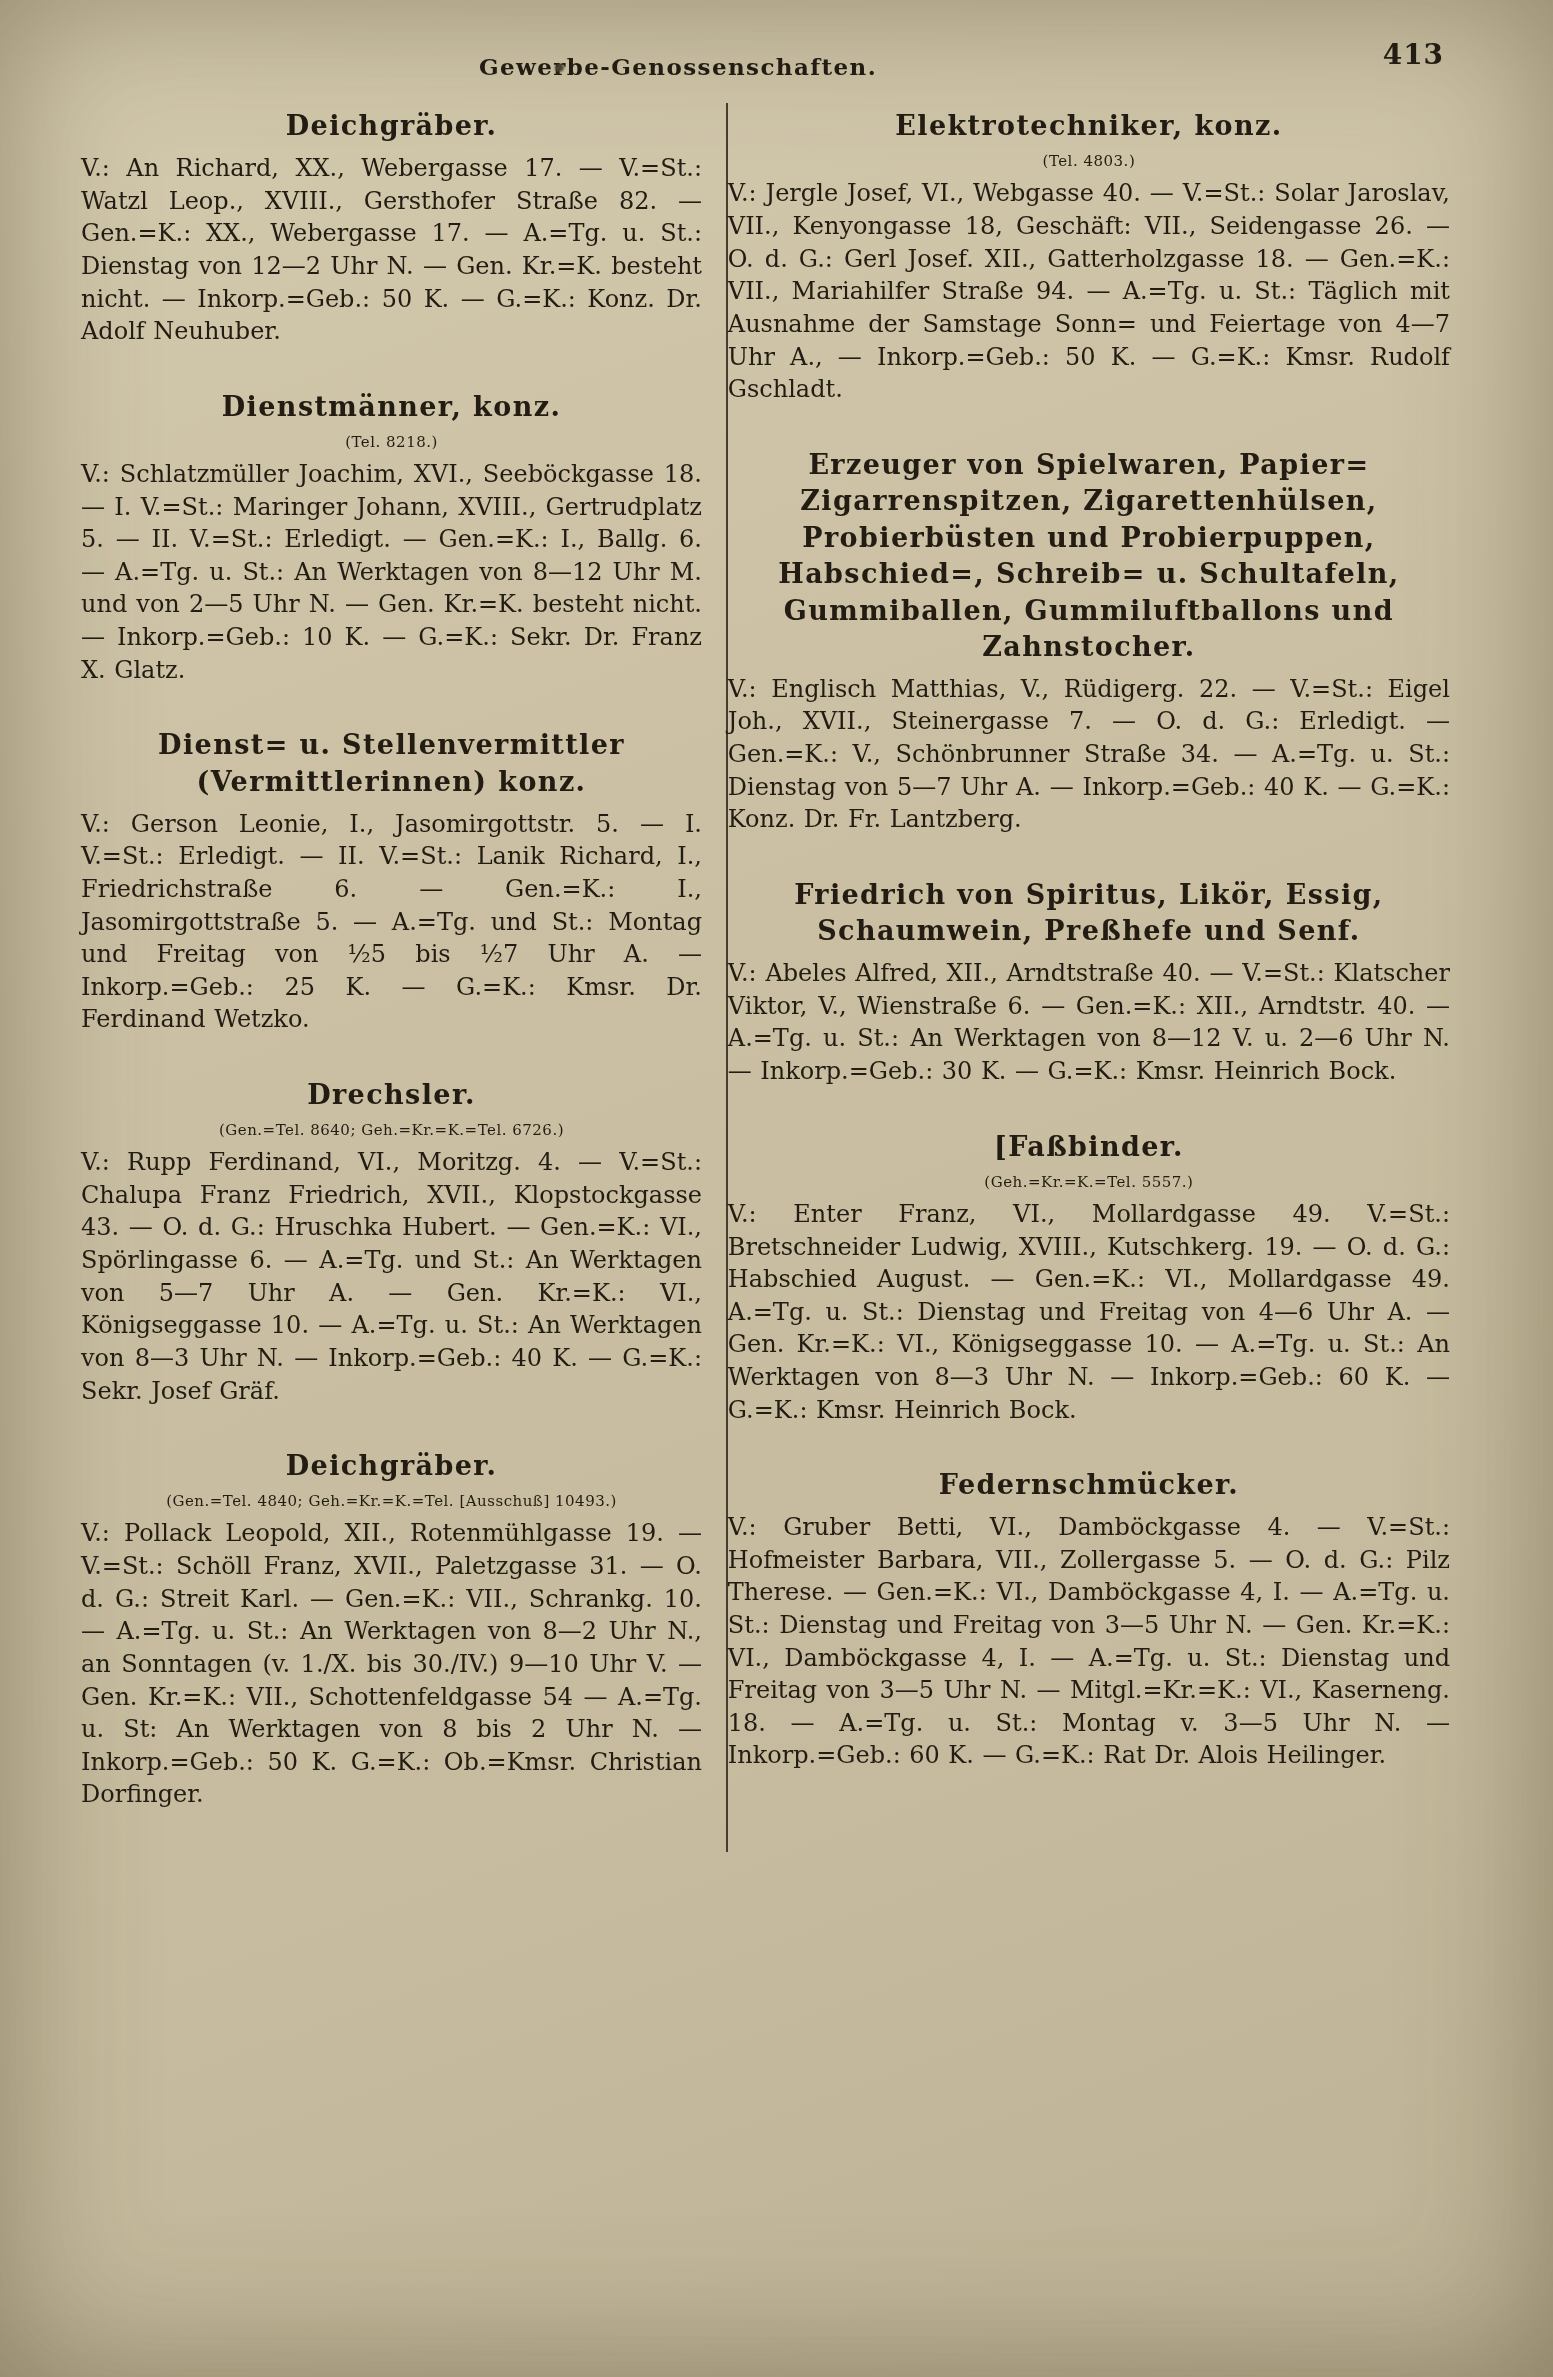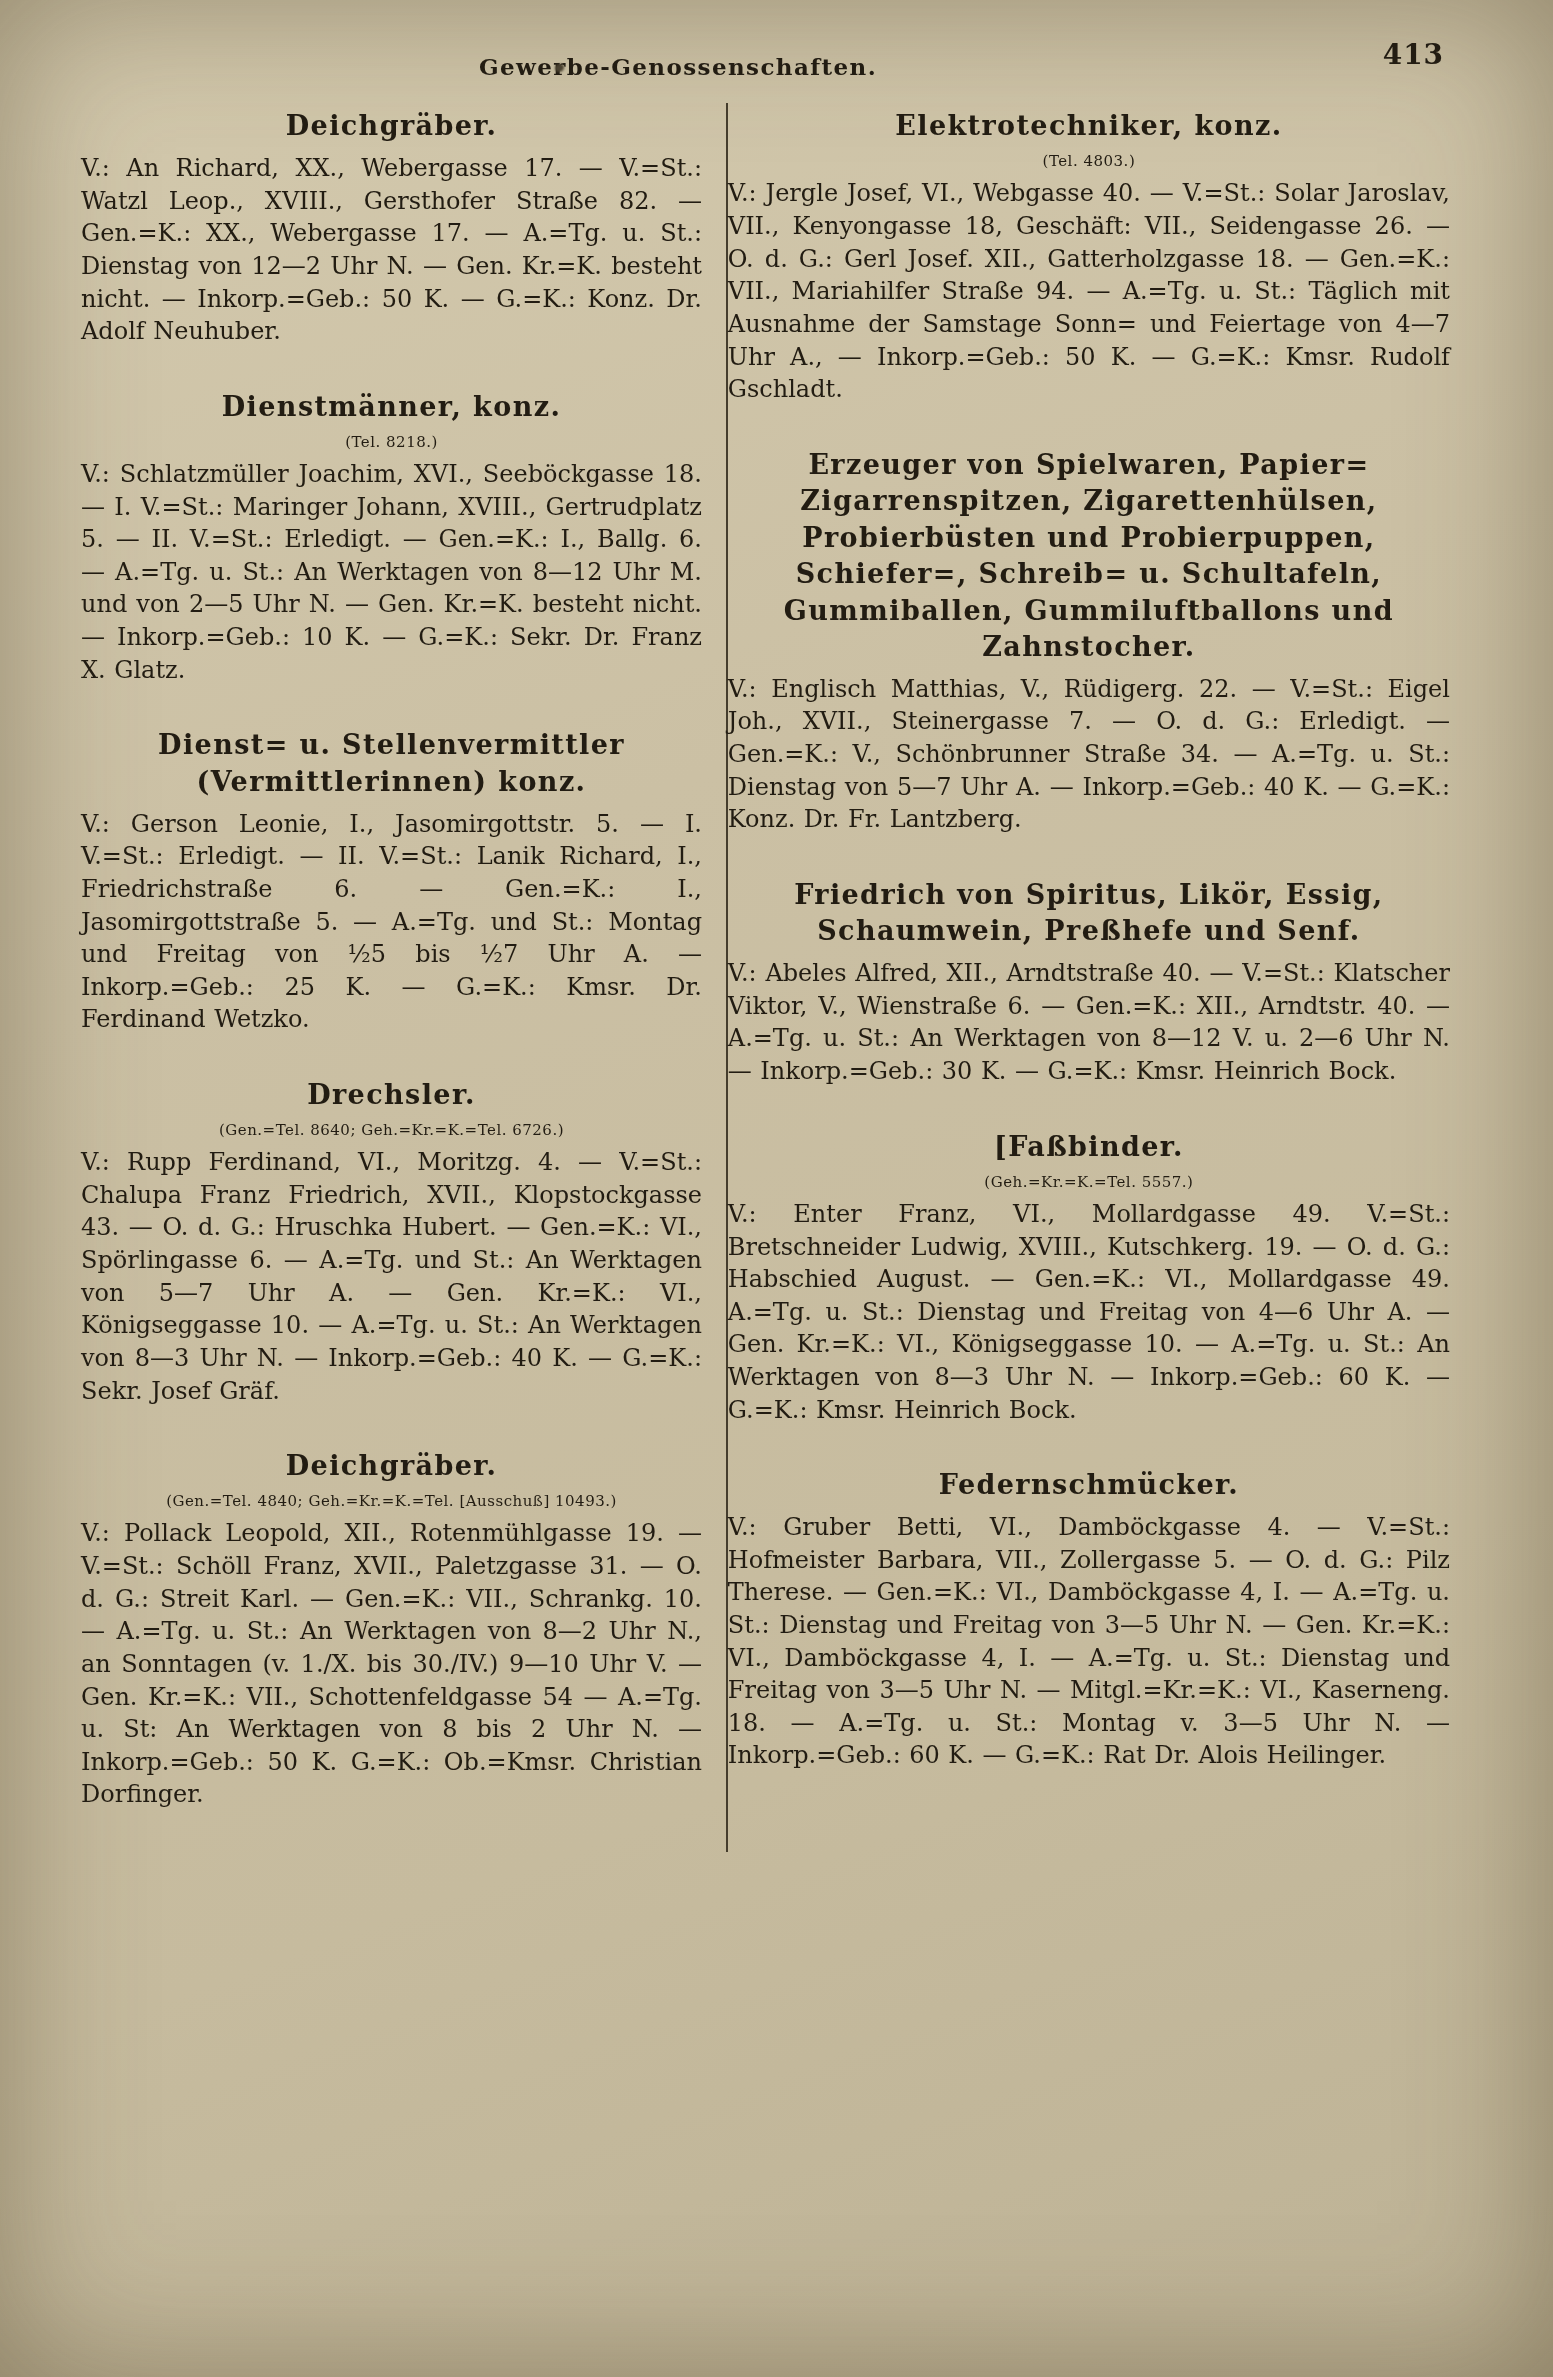--- a/index.html
+++ b/index.html
@@ -139,21 +139,21 @@
 
     <div class="col col-right">
 
       <section class="entry">
         <h2 class="title">Elektrotechniker, konz.</h2>
         <p class="tel">(Tel. 4803.)</p>
         <p class="body">V.: Jergle Josef, VI., Webgasse 40. — V.=St.: Solar Jaroslav, VII., Kenyongasse 18, Geschäft: VII., Seidengasse 26. — O. d. G.: Gerl Josef. XII., Gatterholzgasse 18. — Gen.=K.: VII., Mariahilfer Straße 94. — A.=Tg. u. St.: Täglich mit Ausnahme der Samstage Sonn= und Feiertage von 4—7 Uhr A., — Inkorp.=Geb.: 50 K. — G.=K.: Kmsr. Rudolf Gschladt.</p>
       </section>
 
       <section class="entry">
-        <h2 class="title">Erzeuger von Spielwaren, Papier= Zigarrenspitzen, Zigarettenhülsen, Probierbüsten und Probierpuppen, Schiefer=, Schreib= u. Schultafeln, Gummiballen, Gummiluftballons und Zahnstocher.</h2>
+        <h2 class="title">Erzeuger von Spielwaren, Papier= Zigarrenspitzen, Zigarettenhülsen, Probierbüsten und Probierpuppen, Habschied=, Schreib= u. Schultafeln, Gummiballen, Gummiluftballons und Zahnstocher.</h2>
         <p class="body">V.: Englisch Matthias, V., Rüdigerg. 22. — V.=St.: Eigel Joh., XVII., Steinergasse 7. — O. d. G.: Erledigt. — Gen.=K.: V., Schönbrunner Straße 34. — A.=Tg. u. St.: Dienstag von 5—7 Uhr A. — Inkorp.=Geb.: 40 K. — G.=K.: Konz. Dr. Fr. Lantzberg.</p>
       </section>
 
       <section class="entry">
         <h2 class="title">Friedrich von Spiritus, Likör, Essig, Schaumwein, Preßhefe und Senf.</h2>
         <p class="body">V.: Abeles Alfred, XII., Arndtstraße 40. — V.=St.: Klatscher Viktor, V., Wienstraße 6. — Gen.=K.: XII., Arndtstr. 40. — A.=Tg. u. St.: An Werktagen von 8—12 V. u. 2—6 Uhr N. — Inkorp.=Geb.: 30 K. — G.=K.: Kmsr. Heinrich Bock.</p>
       </section>
 
       <section class="entry">
         <h2 class="title">[Faßbinder.</h2>

